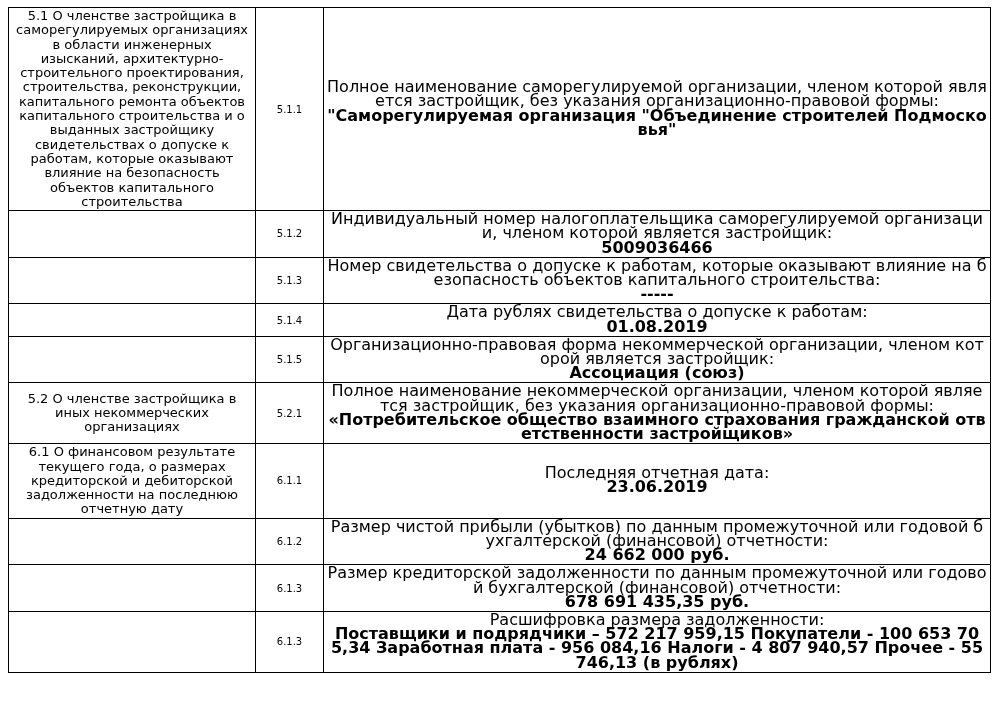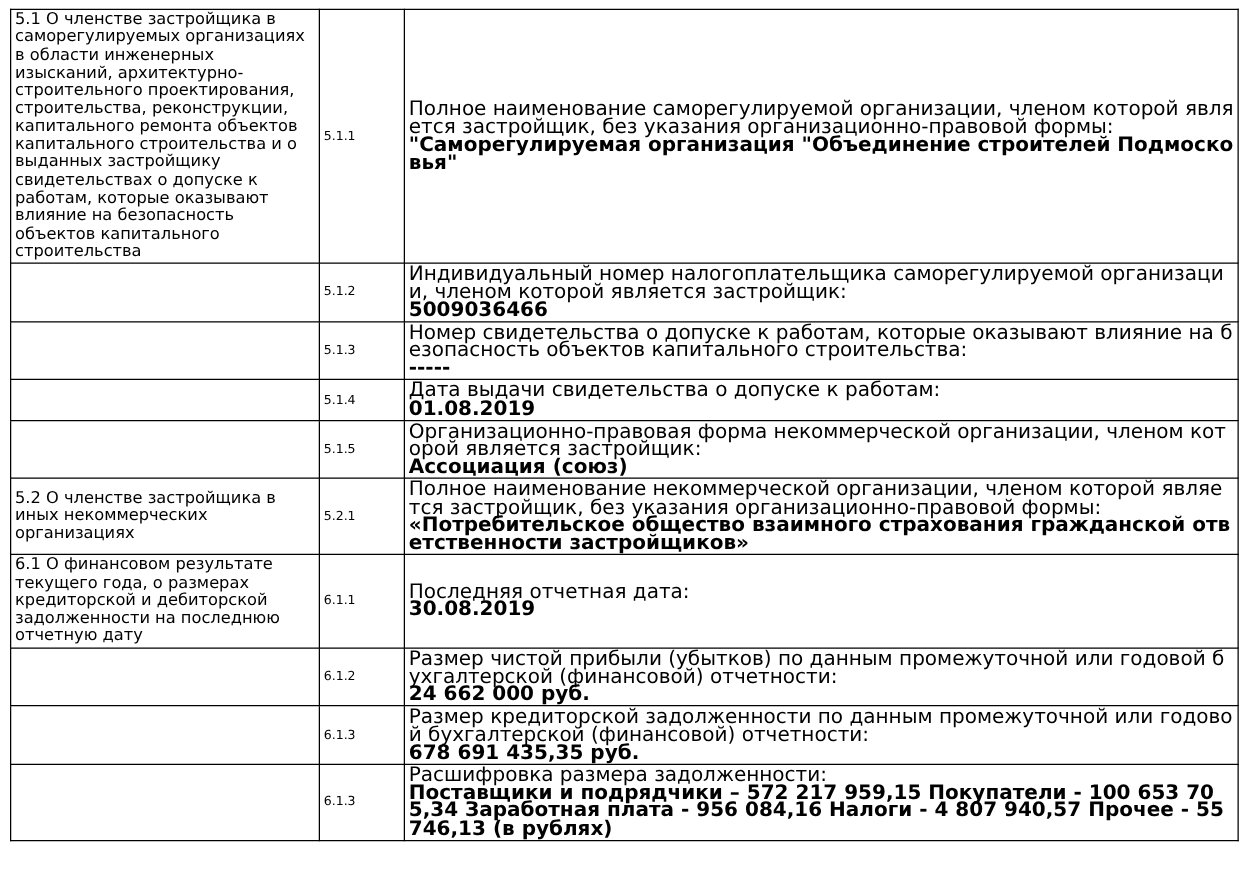--- a/index.html
+++ b/index.html
@@ -23,20 +23,21 @@
     width: 100%;
     table-layout: fixed;
   }
   col.c1 { width: 247px; }
   col.c2 { width: 68px; }
   col.c3 { width: 667px; }
   td {
     border: 1px solid #000000;
     vertical-align: middle;
     overflow: hidden;
+    text-align: center;
   }
   td.topic {
     font-size: 13px;
     line-height: 14.3px;
     padding: 1px 3px;
     word-wrap: break-word;
   }
   td.code {
     font-size: 10px;
     line-height: 15px;
@@ -105,21 +106,21 @@
         <td class="content">
           <div class="label">Номер свидетельства о допуске к работам, которые оказывают влияние на безопасность объектов капитального строительства:</div>
           <div class="value">-----</div>
         </td>
       </tr>
 
       <tr class="r3">
         <td class="topic"></td>
         <td class="code">5.1.4</td>
         <td class="content">
-          <div class="label">Дата выдачи свидетельства о допуске к работам:</div>
+          <div class="label">Дата рублях свидетельства о допуске к работам:</div>
           <div class="value">01.08.2019</div>
         </td>
       </tr>
 
       <tr class="r4">
         <td class="topic"></td>
         <td class="code">5.1.5</td>
         <td class="content">
           <div class="label">Организационно-правовая форма некоммерческой организации, членом которой является застройщик:</div>
           <div class="value">Ассоциация (союз)</div>
@@ -135,21 +136,21 @@
         </td>
       </tr>
 
 
 
       <tr class="r7">
         <td class="topic">6.1 О финансовом результате текущего года, о размерах кредиторской и дебиторской задолженности на последнюю отчетную дату</td>
         <td class="code">6.1.1</td>
         <td class="content">
           <div class="label">Последняя отчетная дата:</div>
-          <div class="value">30.08.2019</div>
+          <div class="value">23.06.2019</div>
         </td>
       </tr>
 
       <tr class="r8">
         <td class="topic"></td>
         <td class="code">6.1.2</td>
         <td class="content">
           <div class="label">Размер чистой прибыли (убытков) по данным промежуточной или годовой бухгалтерской (финансовой) отчетности:</div>
           <div class="value">24 662 000 руб.</div>
         </td>

